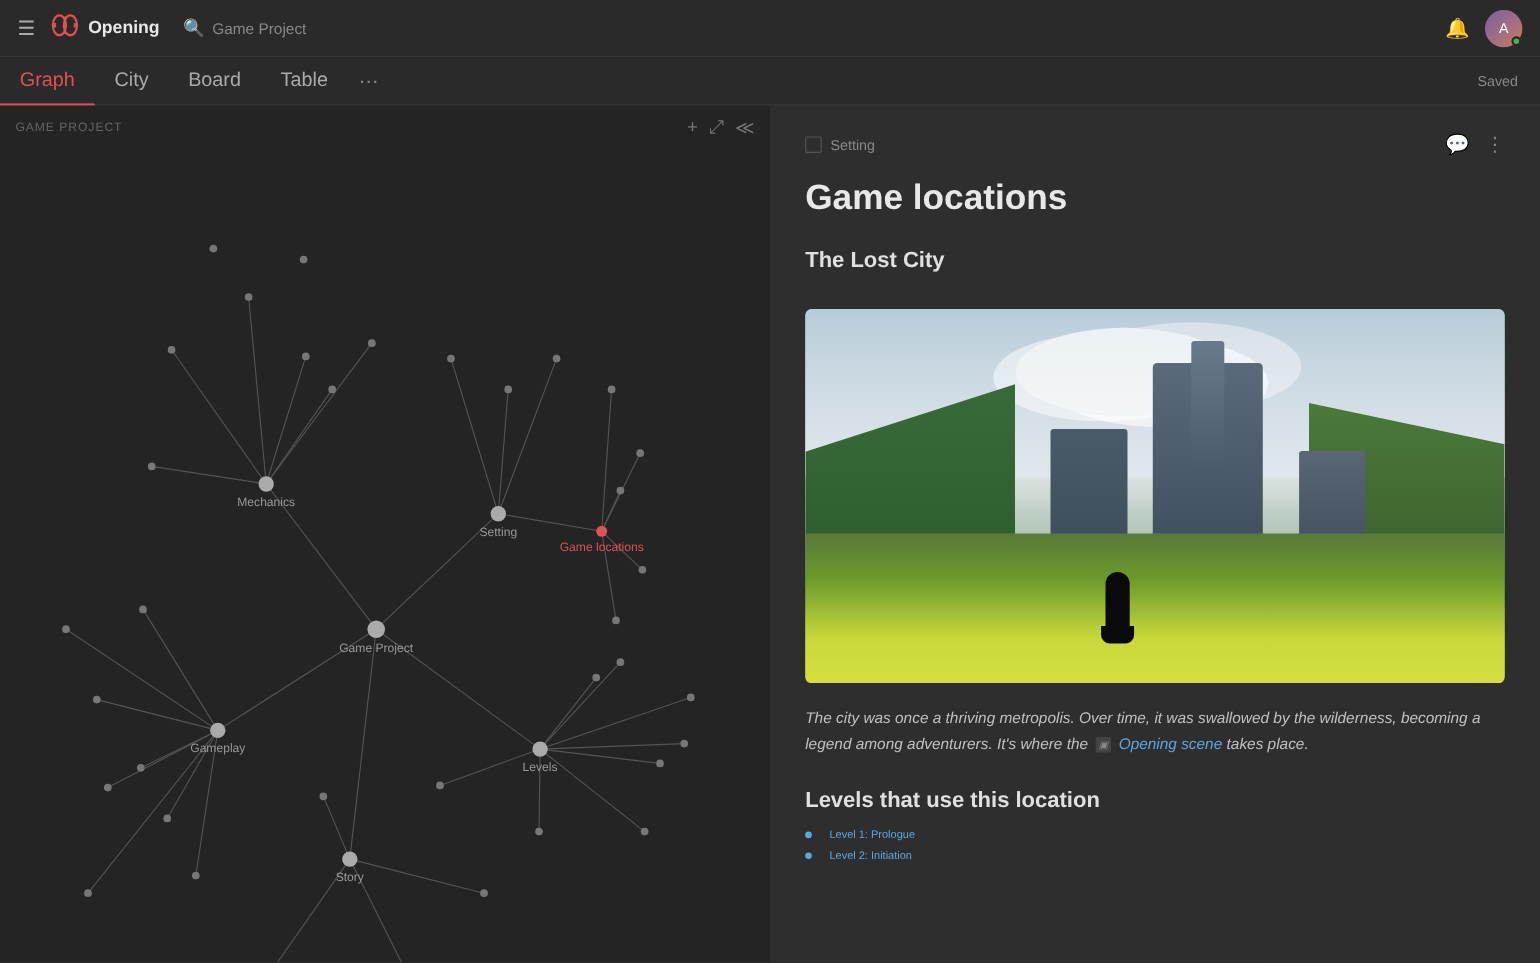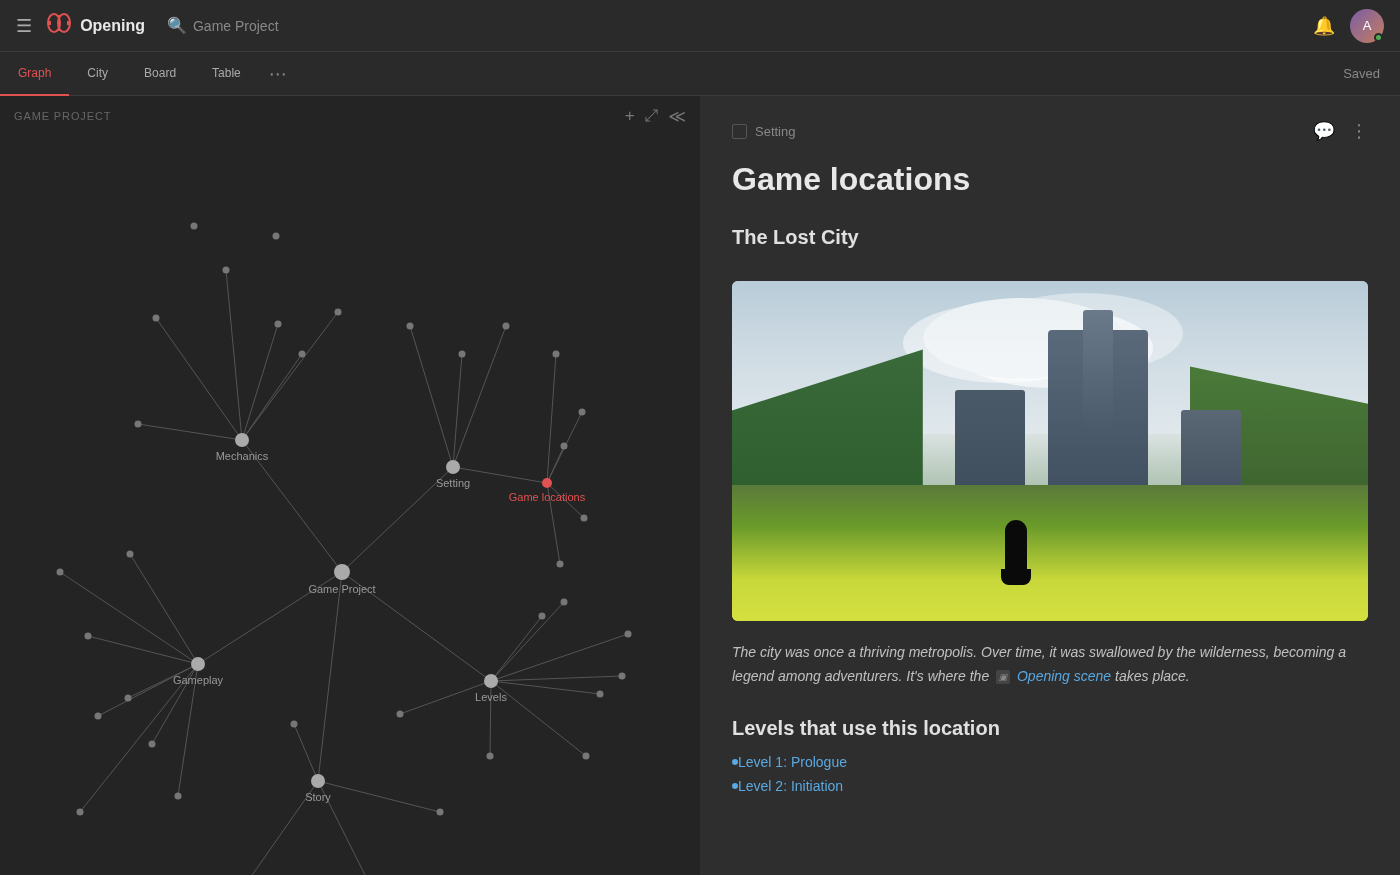--- a/index.html
+++ b/index.html
@@ -85,21 +85,21 @@
       background: #2a2a2a;
       padding: 0 0 0 0;
       border-bottom: 1px solid #3a3a3a;
       gap: 0;
     }
     .nav-tab {
       height: 44px;
       display: flex;
       align-items: center;
       padding: 0 18px;
-      font-size: 12px;
+      font-size: 18px;
       color: #aaa;
       cursor: pointer;
       position: relative;
       border-bottom: 2px solid transparent;
     }
     .nav-tab.active {
       color: #e05252;
       border-bottom: 2px solid #e05252;
     }
     .nav-tab-more {
@@ -377,23 +377,23 @@
       color: #e0e0e0;
       margin-bottom: 14px;
     }
     .levels-list {
       list-style: none;
       padding: 0;
     }
     .levels-list li {
       display: flex;
       align-items: center;
-      gap: 0;
+      gap: 16px;
       margin-bottom: 8px;
-      font-size: 14px;
+      font-size: 10px;
     }
     .bullet-dot {
       width: 6px;
       height: 6px;
       border-radius: 50%;
       background: #5ba8e0;
       flex-shrink: 0;
     }
 
     

